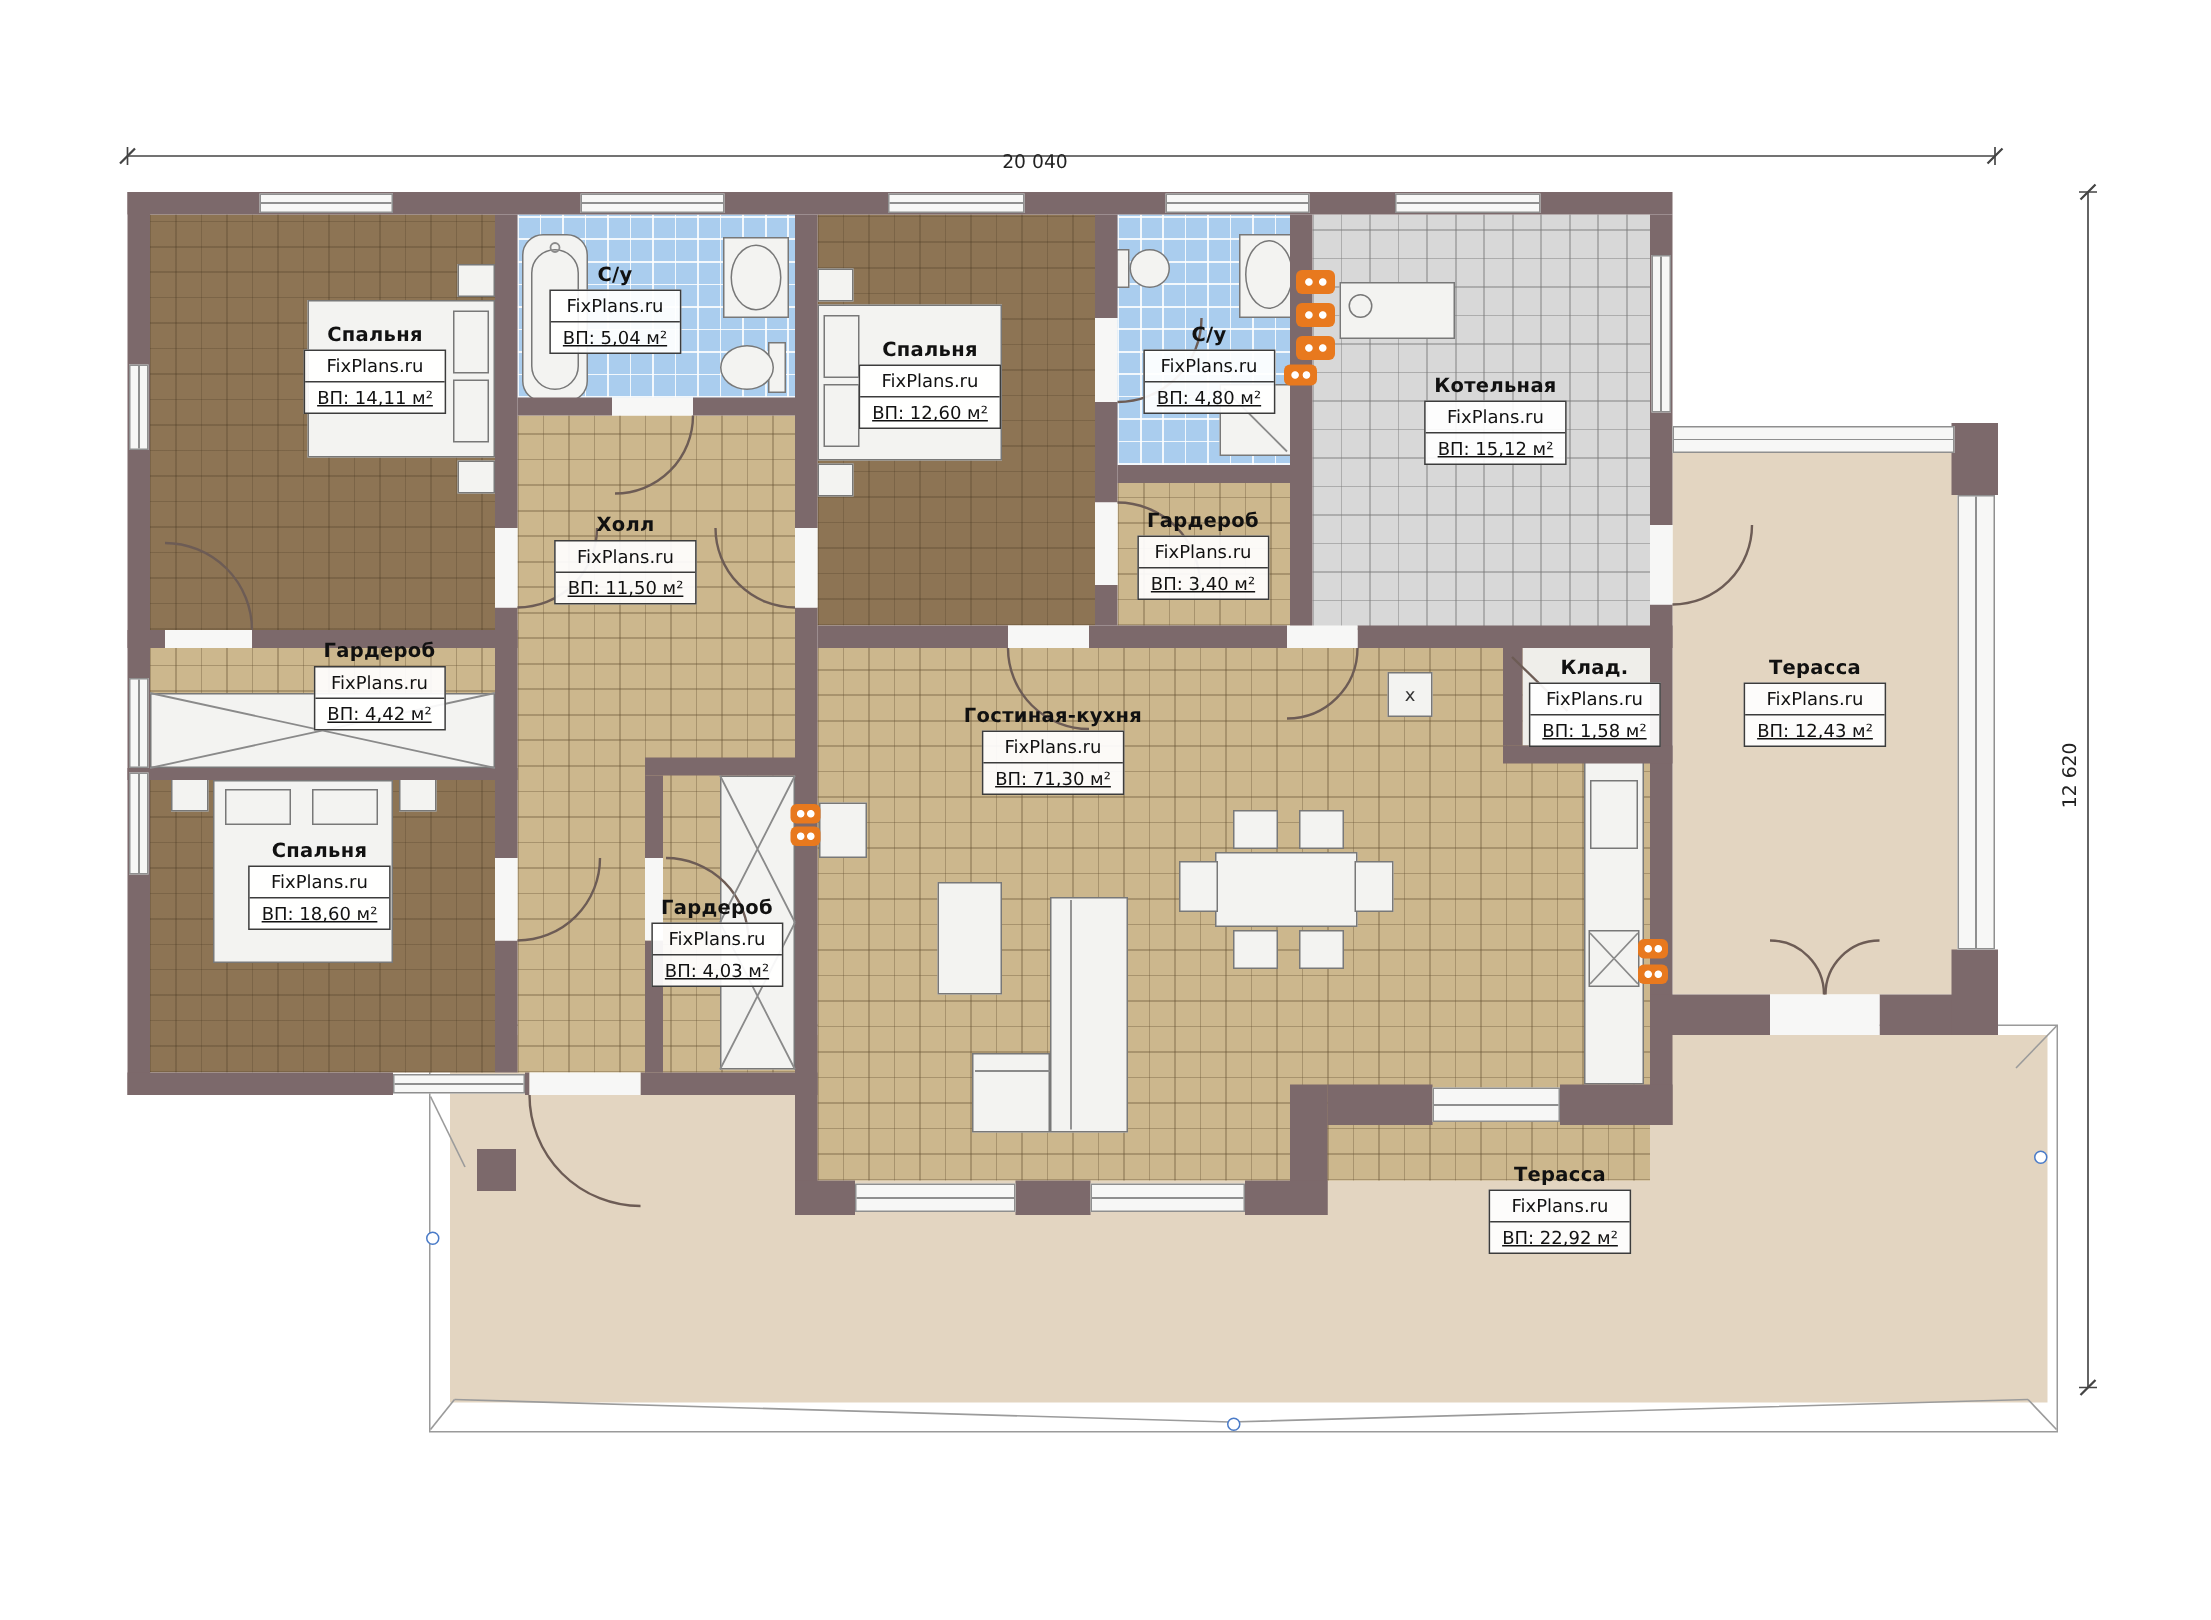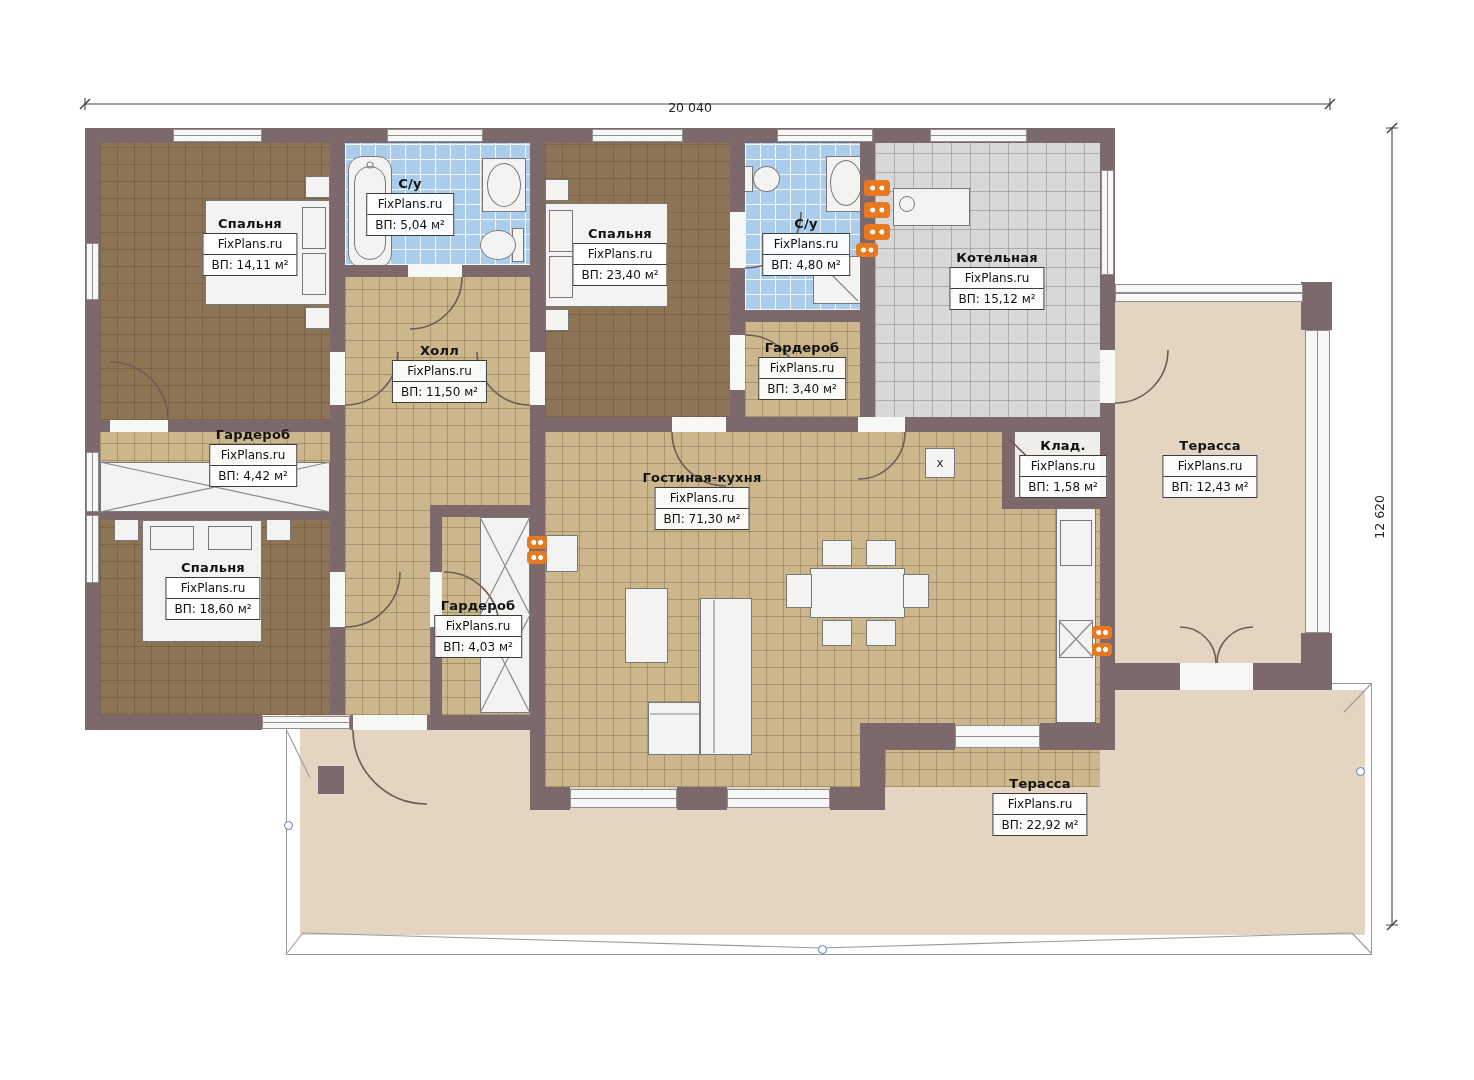--- a/index.html
+++ b/index.html
@@ -37,21 +37,21 @@
   .rad{background:#e8791e;border-radius:4px;z-index:7;}
   .rad::before{content:"";position:absolute;inset:2px;
     background:radial-gradient(circle at 30% 50%, #fff 2.2px, transparent 2.8px),
                radial-gradient(circle at 72% 50%, #fff 2.2px, transparent 2.8px);}
   .dot{background:#fff;border:1.5px solid #4a7bc8;border-radius:50%;z-index:11;}
   svg.overlay{position:absolute;left:0;top:0;z-index:10;pointer-events:none;}
   .rlabel{position:absolute;transform:translateX(-50%);text-align:center;z-index:30;color:#111;white-space:nowrap;}
   .rname{font-weight:bold;font-size:13px;margin-bottom:2px;letter-spacing:.2px;}
   .rbox{display:inline-block;border:1px solid #3c3c3c;background:rgba(255,255,255,.93);font-size:12px;line-height:1;}
   .rwm{padding:4px 8px;border-bottom:1px solid #3c3c3c;}
-  .rarea{padding:4px 8px;}
+  .rarea{padding:4px 8px;text-decoration:underline;}
   .dimtext{position:absolute;font-size:12.5px;color:#222;z-index:30;}
   .dimtext.vert{writing-mode:vertical-rl;transform:rotate(180deg);}
   .xbox{z-index:8;display:flex;align-items:center;justify-content:center;font-size:12px;color:#333;}
 </style>
 </head>
 <body>
 
 <div id="canvas">
 
   <div class="abs roof" style="left:286px;top:683px;width:1086px;height:272px;"></div>
@@ -261,31 +261,31 @@
   <div class="rlabel" style="left:250px;top:216px;">
     <div class="rname">Спальня</div>
     <div class="rbox"><div class="rwm">FixPlans.ru</div><div class="rarea">ВП: 14,11 м²</div></div>
   </div>
   <div class="rlabel" style="left:410px;top:176px;">
     <div class="rname">С/у</div>
     <div class="rbox"><div class="rwm">FixPlans.ru</div><div class="rarea">ВП: 5,04 м²</div></div>
   </div>
   <div class="rlabel" style="left:620px;top:226px;">
     <div class="rname">Спальня</div>
-    <div class="rbox"><div class="rwm">FixPlans.ru</div><div class="rarea">ВП: 23,40 м²</div></div>
+    <div class="rbox"><div class="rwm">FixPlans.ru</div><div class="rarea">ВП: 12,60 м²</div></div>
   </div>
   <div class="rlabel" style="left:806px;top:216px;">
     <div class="rname">С/у</div>
     <div class="rbox"><div class="rwm">FixPlans.ru</div><div class="rarea">ВП: 4,80 м²</div></div>
   </div>
   <div class="rlabel" style="left:997px;top:250px;">
     <div class="rname">Котельная</div>
     <div class="rbox"><div class="rwm">FixPlans.ru</div><div class="rarea">ВП: 15,12 м²</div></div>
   </div>
-  <div class="rlabel" style="left:417px;top:343px;padding-left:45px;">
+  <div class="rlabel" style="left:417px;top:343px;">
     <div class="rname">Холл</div>
     <div class="rbox"><div class="rwm">FixPlans.ru</div><div class="rarea">ВП: 11,50 м²</div></div>
   </div>
   <div class="rlabel" style="left:253px;top:427px;">
     <div class="rname">Гардероб</div>
     <div class="rbox"><div class="rwm">FixPlans.ru</div><div class="rarea">ВП: 4,42 м²</div></div>
   </div>
   <div class="rlabel" style="left:802px;top:340px;">
     <div class="rname">Гардероб</div>
     <div class="rbox"><div class="rwm">FixPlans.ru</div><div class="rarea">ВП: 3,40 м²</div></div>

